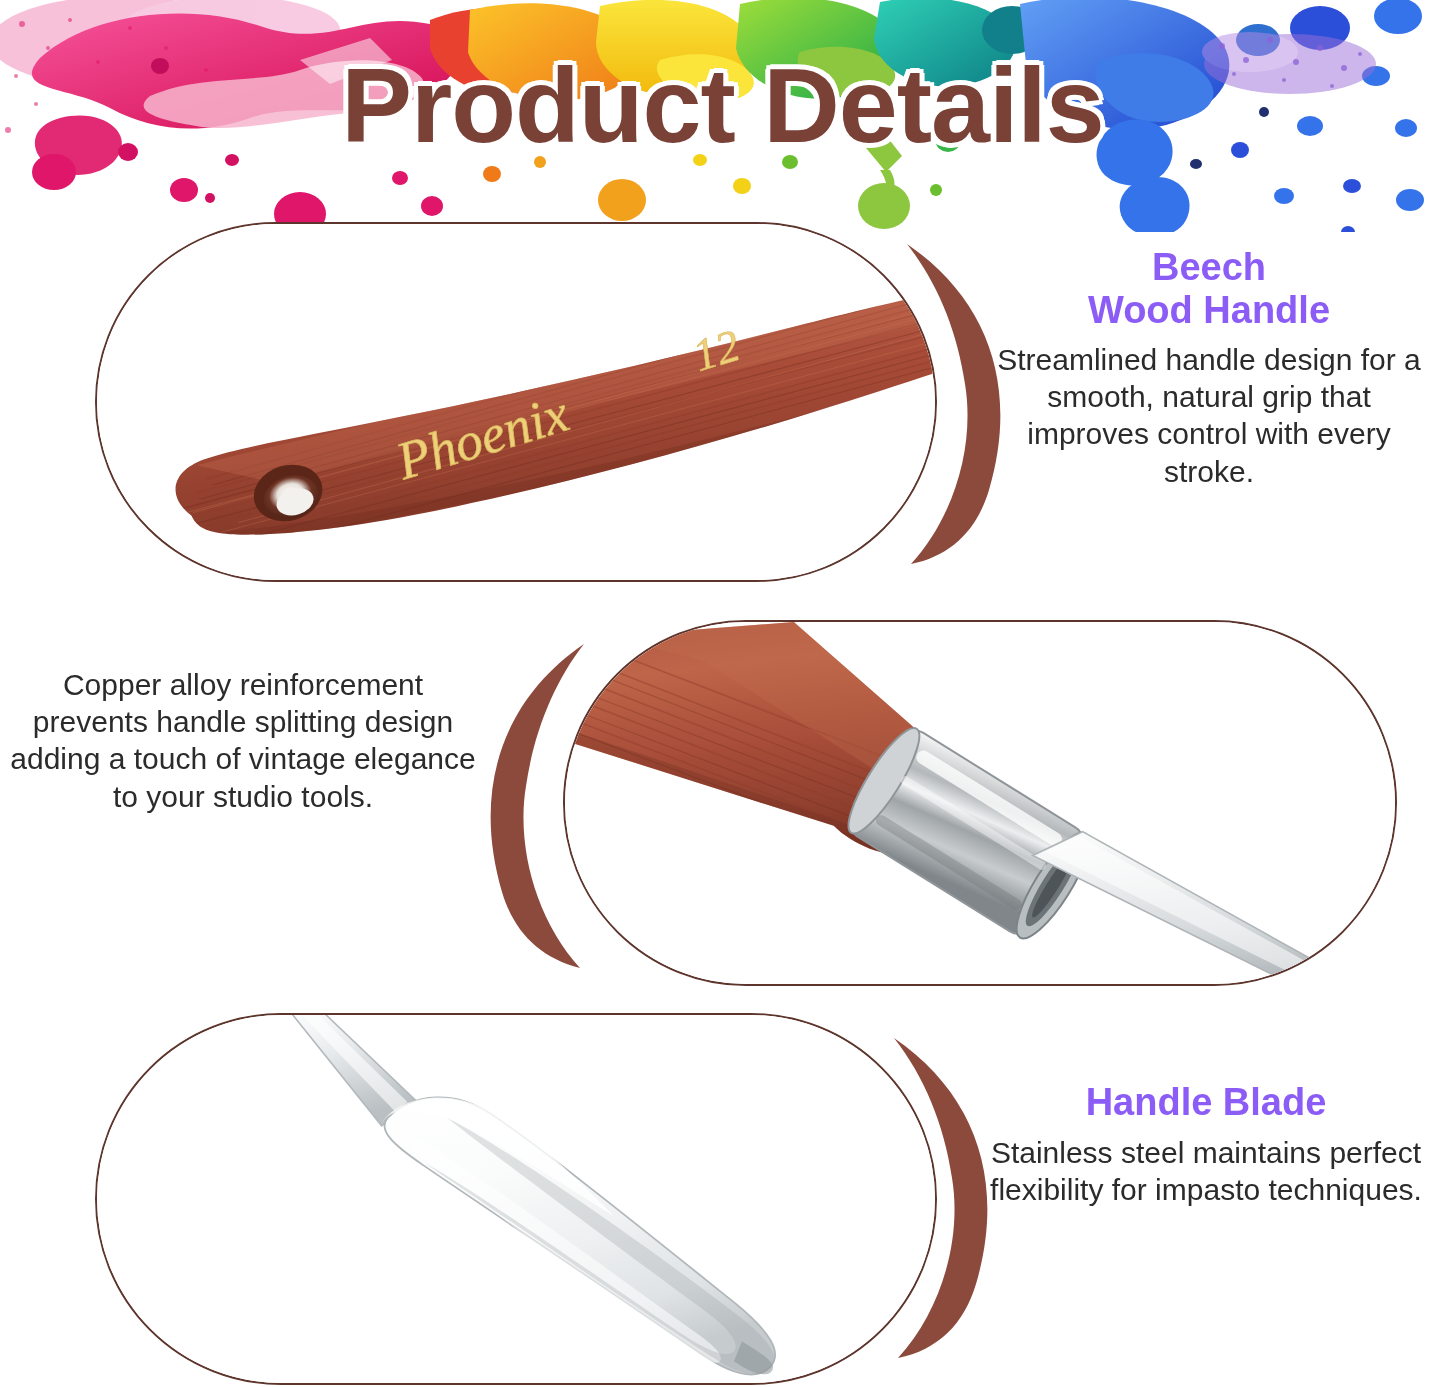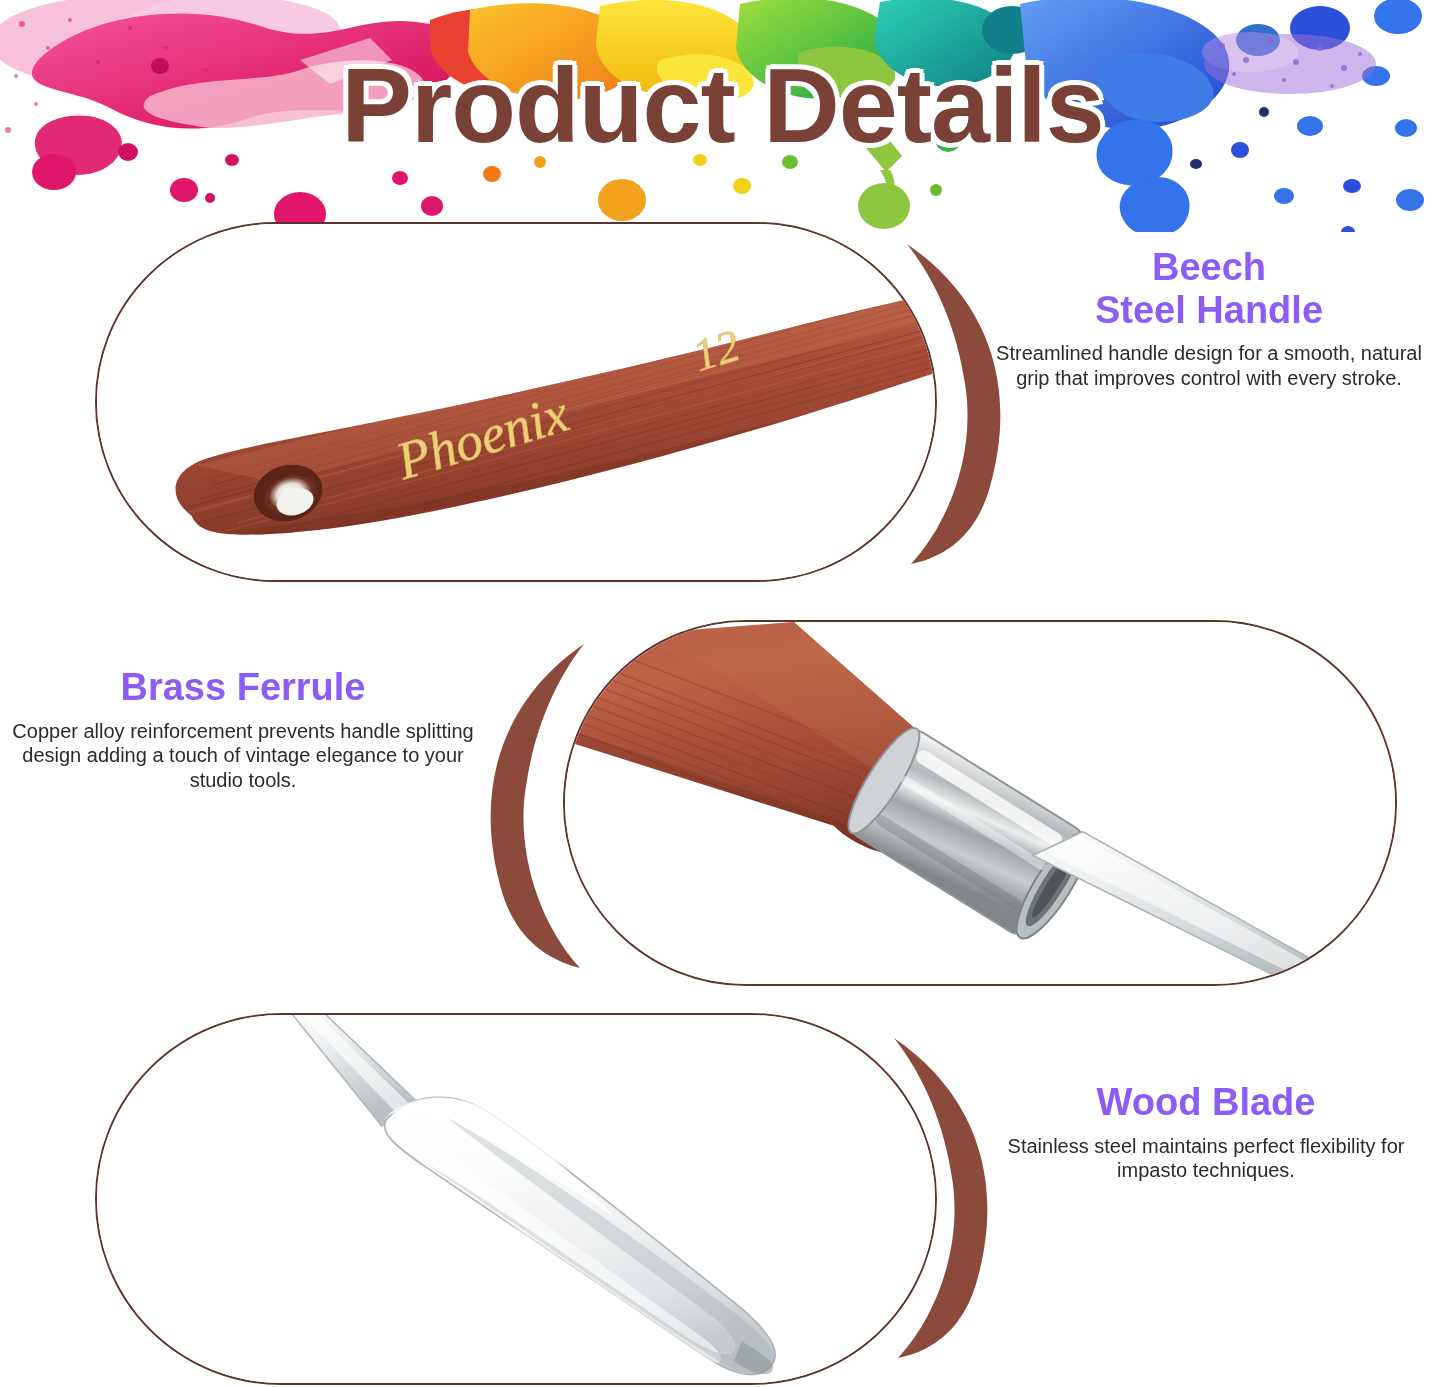--- a/index.html
+++ b/index.html
@@ -86,21 +86,21 @@
   .feature-block { position: absolute; }
   .feature-heading {
     color: #8b5cf6;
     font-size: 38px;
     font-weight: bold;
     line-height: 1.12;
     margin: 0 0 10px 0;
   }
   .feature-body {
     color: #2b2b2b;
-    font-size: 20px;
+    font-size: 30px;
     line-height: 1.24;
     margin: 0;
   }
 
   #feature-1 { left: 985px; top: 246px;  width: 448px; text-align: center; }
   #feature-2 { left: 8px;   top: 666px;  width: 470px; text-align: center; }
   #feature-3 { left: 980px; top: 1081px; width: 452px; text-align: center; }
 
   .sr-hidden { position: absolute; width: 0; height: 0; overflow: hidden; }
 </style>
@@ -323,21 +323,21 @@
       </g>
     </svg>
   </div>
   <svg class="crescent" id="crescent-1" viewBox="0 0 130 330" preserveAspectRatio="none">
     <path d="M14 6 C 96 62, 126 150, 96 252 C 84 292, 58 318, 18 326
              C 62 278, 82 206, 72 146 C 64 92, 44 44, 14 6 Z" fill="#8b4a3c"></path>
   </svg>
   <div class="feature-block" id="feature-1">
     <div class="feature-heading">
       <div>Beech</div>
-      <div>Steel Handle</div>
+      <div>Wood Handle</div>
     </div>
     <p class="feature-body">Streamlined handle design for a smooth, natural grip that improves control with every stroke.</p>
   </div>
 
   <div class="panel" id="panel-2">
     <svg class="panel-photo" viewBox="0 0 834 366" preserveAspectRatio="none">
       <defs>
         <linearGradient id="woodGrad2" x1="0" y1="0" x2="0.2" y2="1">
           <stop offset="0%" stop-color="#ab5440"></stop>
           <stop offset="26%" stop-color="#bf6549"></stop>
@@ -404,21 +404,20 @@
 
       <path d="M470 236 L 520 212 L 770 352 L 742 372 Z" fill="url(#bladeGrad2)" stroke="#aeb4b7" stroke-width="1.6"></path>
       <path d="M482 232 L 516 216 L 764 354 L 748 364 Z" fill="#ffffff" opacity="0.55"></path>
     </svg>
   </div>
   <svg class="crescent" id="crescent-2" viewBox="0 0 130 334" preserveAspectRatio="none">
     <path d="M116 6 C 34 62, 4 152, 34 254 C 46 294, 72 320, 112 330
              C 68 282, 48 208, 58 148 C 66 94, 86 44, 116 6 Z" fill="#8b4a3c"></path>
   </svg>
   <div class="feature-block" id="feature-2">
-    <div class="feature-heading">Brass Ferrule</div>
     <p class="feature-body">Copper alloy reinforcement prevents handle splitting design adding a touch of vintage elegance to your studio tools.</p>
   </div>
 
   <div class="panel" id="panel-3">
     <svg class="panel-photo" viewBox="0 0 842 372" preserveAspectRatio="none">
       <defs>
         <linearGradient id="bladeGrad3" x1="0.1" y1="0" x2="0.55" y2="1">
           <stop offset="0%" stop-color="#ffffff"></stop>
           <stop offset="30%" stop-color="#fafbfb"></stop>
           <stop offset="58%" stop-color="#eef0f1"></stop>
@@ -461,21 +460,21 @@
 
       <path d="M648 330 C 668 342, 684 352, 678 360 C 672 368, 654 360, 640 350 Z" fill="#8d9397" opacity="0.55"></path>
     </svg>
   </div>
   <svg class="crescent" id="crescent-3" viewBox="0 0 130 330" preserveAspectRatio="none">
     <path d="M14 6 C 96 62, 126 150, 96 252 C 84 292, 58 318, 18 326
              C 62 278, 82 206, 72 146 C 64 92, 44 44, 14 6 Z" fill="#8b4a3c"></path>
   </svg>
   <div class="feature-block" id="feature-3">
     <div class="feature-heading">
-      <div>Wood Blade</div>
+      <div>Handle Blade</div>
     </div>
     <p class="feature-body">Stainless steel maintains perfect flexibility for impasto techniques.</p>
   </div>
 
   <span class="sr-hidden">Phoenix</span>
   <span class="sr-hidden">12</span>
 
 </div>
 
 </body></html>

